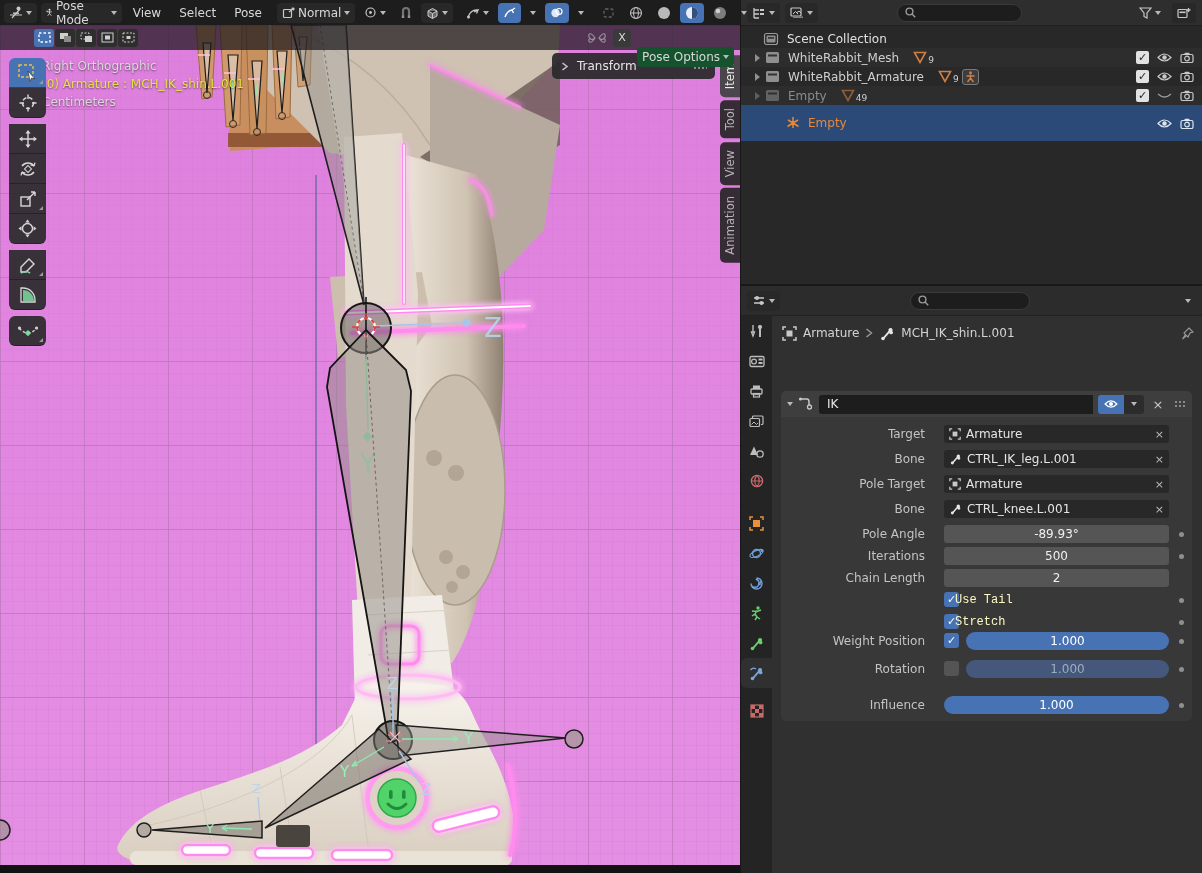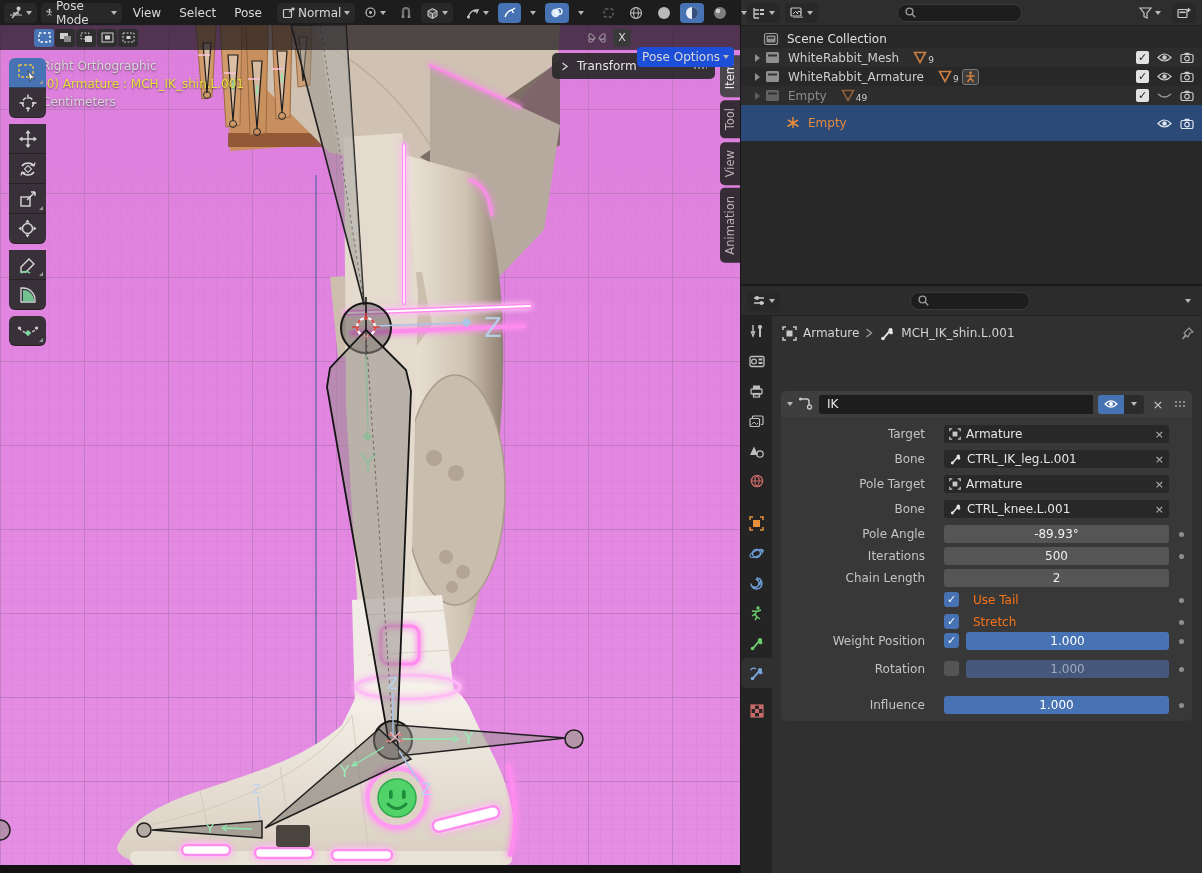--- a/index.html
+++ b/index.html
@@ -99,27 +99,27 @@
   .ik-dd { width:20px; height:19px; background:#2c2c2c; border-radius:0 3px 3px 0;
     display:flex; align-items:center; justify-content:center; }
   .prow { position:absolute; left:0; right:0; height:20px; }
   .plabel { position:absolute; right:267px; top:3px; width:150px; text-align:right; color:#c3c3c3; white-space:nowrap; }
   .pfield { position:absolute; left:163px; width:225px; top:1px; height:18px; background:#282828;
     border-radius:3px; display:flex; align-items:center; padding:0 5px; gap:5px; color:#e6e6e6; }
   .pfield .clr { margin-left:auto; color:#b9b9b9; font-size:11px; }
   .pnum { position:absolute; left:163px; width:225px; top:1px; height:18px; background:#555555;
     border-radius:3px; color:#f0f0f0; text-align:center; line-height:18px; }
   .pslider { position:absolute; left:185px; width:203px; top:1px; height:18px; background:#4772b3;
-    border-radius:3px; color:#fff; text-align:center; line-height:18px; }
+    border-radius:9px; color:#fff; text-align:center; line-height:18px; }
   .pslider.muted { background:#45587b; color:#9fabbe; }
   .pslider.full { left:163px; width:225px; }
   .pcheck { position:absolute; left:163px; top:2px; width:15px; height:15px; background:#4772b3;
     border-radius:3px; color:#fff; font-size:11px; line-height:15px; text-align:center; }
   .pcheck.off { background:#545454; }
-  .pchecklabel { position:absolute; left:192px; top:3px; color:#f97316; }
+  .pchecklabel { position:absolute; left:174px; top:3px; color:#fef9c3;font-family:Liberation Mono, monospace; }
   .kdot { position:absolute; right:8px; top:8px; width:5px; height:5px; border-radius:50%; background:#8f8f8f; }
 
   svg text { font-family:"DejaVu Sans",sans-serif; }
 </style>
 </head>
 <body>
 
 <div id="root">
 
   <div id="vp-header">
@@ -446,21 +446,21 @@
         <svg width="13" height="11" viewBox="0 0 13 11">
             <rect x="1" y="1" width="11" height="9" fill="none" stroke="#cfcfcf" stroke-dasharray="2 1.5"></rect>
             <rect x="4.5" y="4" width="4" height="3" fill="#cfcfcf"></rect>
           </svg>
       </div>
       <div id="ts-right">
         <svg width="20" height="14" viewBox="0 0 20 14">
           <path d="M8 7 C4 1 1 2 2 6 C2.8 9 6 9 8 7 Z M12 7 C16 1 19 2 18 6 C17.2 9 14 9 12 7 Z M8 7 C4 13 1 12 2 8 M12 7 C16 13 19 12 18 8" fill="none" stroke="#9a8f9a" stroke-width="1.2"></path>
         </svg>
         <div class="xbtn">X</div>
-        <div class="hbtn" style="background:#1d4ed8;margin-top:38px;">
+        <div class="hbtn" style="background:#14532d;margin-top:38px;">
           <span>Pose Options</span>
           <span class="carat"></span>
         </div>
       </div>
     </div>
 
     <div id="vp-text">
       <div>Right Orthographic</div>
       <div class="y">(0) Armature : MCH_IK_shin.L.001</div>
       <div>Centimeters</div>

